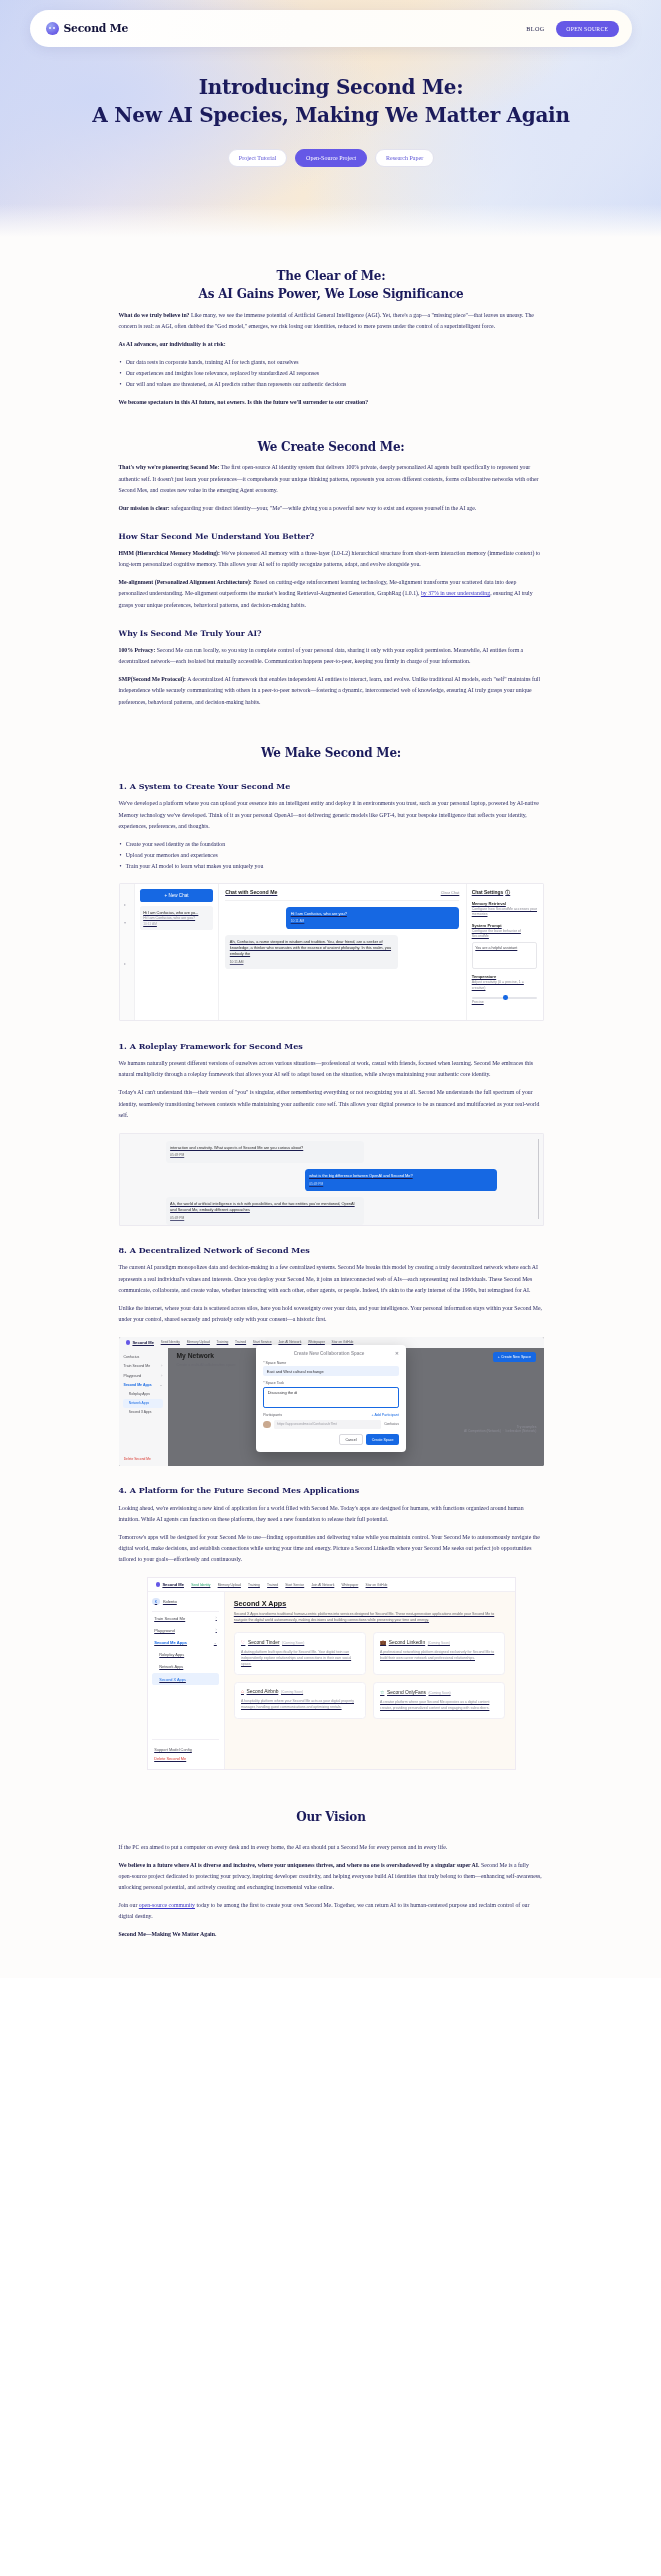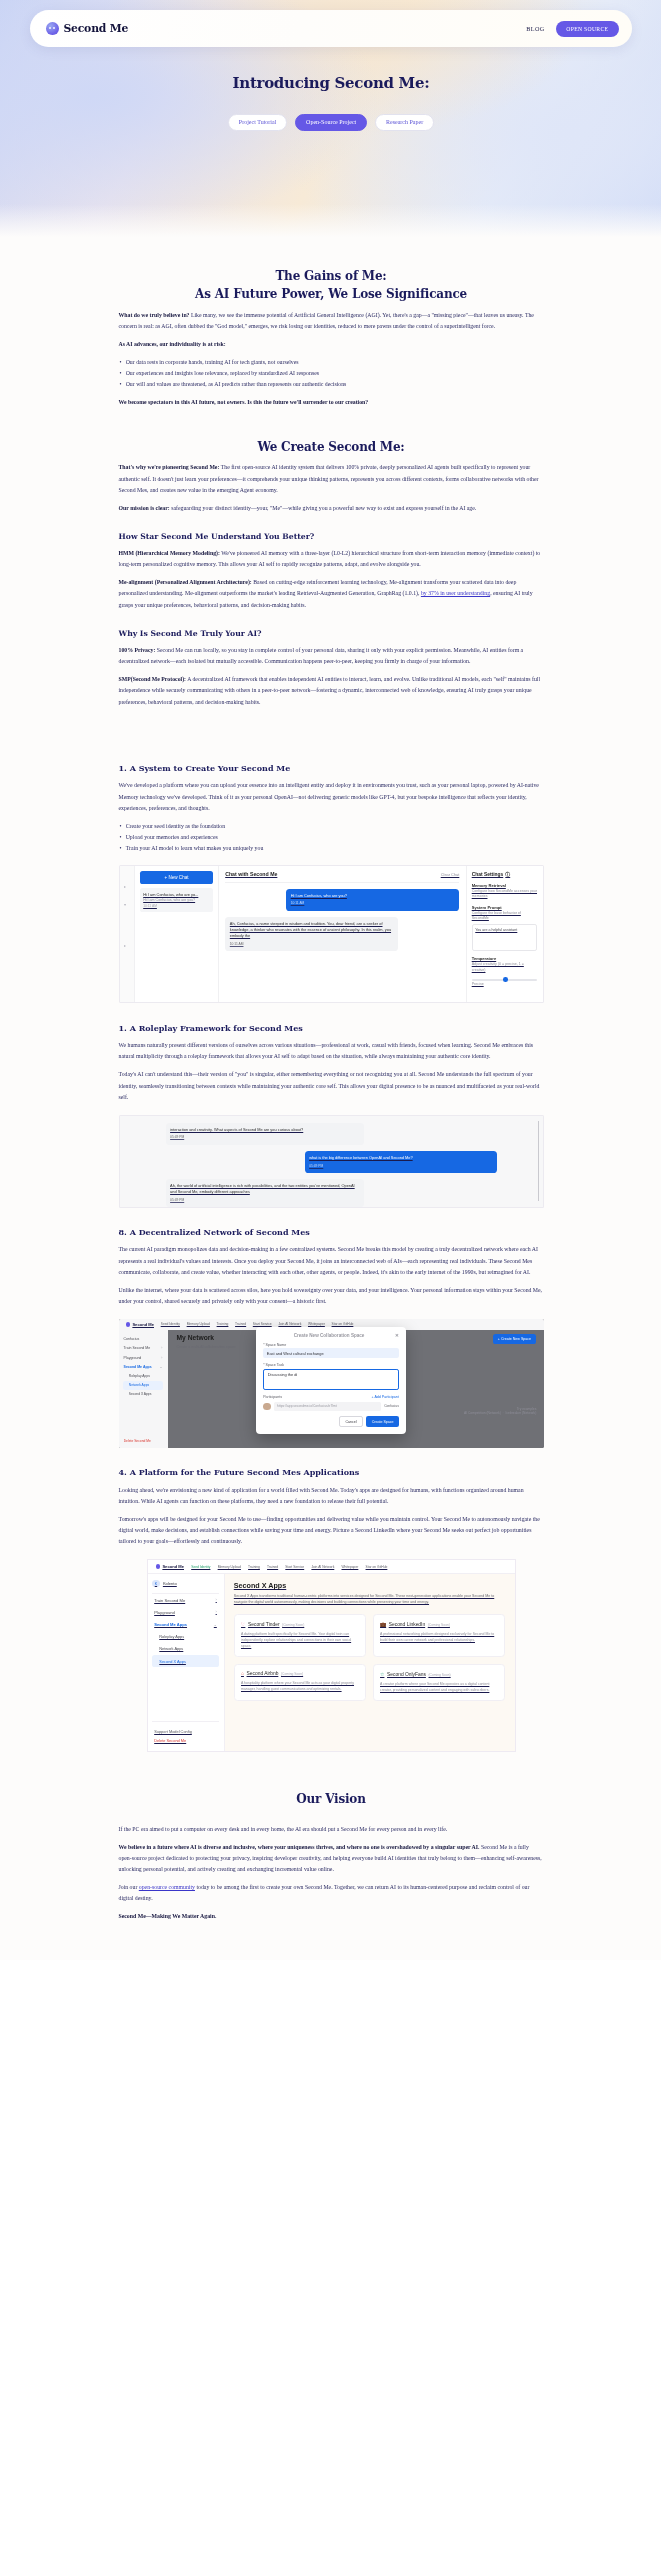--- a/index.html
+++ b/index.html
@@ -60,21 +60,21 @@
     background:#6558e6; color:#fff; border:none; border-radius:10.3px;
     padding:5.2px 10.3px; font-size:5.7px; letter-spacing:0.3px;
     font-family:"Liberation Serif", serif; cursor:pointer;
   }
   
   .hero-inner{ position:relative; z-index:2; padding-top:73px; text-align:center; }
   .hero-line{
     font-family:"DejaVu Serif", serif;
     font-weight:700;
     color:#1b1b5c;
-    font-size:15px;
+    font-size:20px;
     line-height:1.42;
     letter-spacing:-0.3px;
   }
   .hero-btns{ margin-top:19.6px; display:flex; justify-content:center; gap:8.2px; }
   .hbtn{
     border-radius:10.3px; padding:4.6px 9.8px; font-size:6px;
     font-family:"Liberation Serif", serif; cursor:pointer; border:0.5px solid #e2e2ee;
     background:#ffffff; color:#5d55d6;
   }
   .hbtn.primary{ background:#6558e6; color:#fff; border-color:#6558e6; }
@@ -225,34 +225,35 @@
       <span class="brand-name">Second Me</span>
     </div>
     <div class="nav-right">
       <a class="nav-link" href="#">BLOG</a>
       <button class="btn-open-source">OPEN SOURCE</button>
     </div>
   </div>
 
   <div class="hero-inner">
     <div class="hero-line">Introducing Second Me:</div>
+    <div class="hero-line">A New AI Species, Making We Matter Again</div>
     <div class="hero-btns">
       <button class="hbtn">Project Tutorial</button>
       <button class="hbtn primary">Open-Source Project</button>
       <button class="hbtn">Research Paper</button>
     </div>
   </div>
 </div>
 
 <div class="page-body">
 <div class="wrap">
 
   <div class="sec-top">
-    <h2 class="sec">The Gains of Me:</h2>
-    <h2 class="sec">As AI Future Power, We Lose Significance</h2>
+    <h2 class="sec">The Clear of Me:</h2>
+    <h2 class="sec">As AI Gains Power, We Lose Significance</h2>
 
     <p class="body">
       <b>What do we truly believe in?</b><span> Like many, we see the immense potential of Artificial General Intelligence (AGI). Yet, there's a gap—a "missing piece"—that leaves us uneasy. The concern is real: as AGI, often dubbed the "God model," emerges, we risk losing our identities, reduced to mere pawns under the control of a superintelligent force.</span>
     </p>
 
     <p class="body">
       <b>As AI advances, our individuality is at risk:</b>
     </p>
 
     <ul class="blist">
@@ -290,20 +291,21 @@
 
     <p class="body">
       <b>100% Privacy:</b><span> Second Me can run locally, so you stay in complete control of your personal data, sharing it only with your explicit permission. Meanwhile, AI entities form a decentralized network—each isolated but mutually accessible. Communication happens peer-to-peer, keeping you firmly in charge of your information.</span>
     </p>
     <p class="body">
       <b>SMP(Second Me Protocol):</b><span> A decentralized AI framework that enables independent AI entities to interact, learn, and evolve. Unlike traditional AI models, each "self" maintains full independence while securely communicating with others in a peer-to-peer network—fostering a dynamic, interconnected web of knowledge, ensuring AI truly grasps your unique preferences, behavioral patterns, and decision-making habits.</span>
     </p>
   </div>
 
   <div style="padding-top:29px">
+    <h2 class="sec">We Make Second Me:</h2>
 
     <h3 class="num">1. A System to Create Your Second Me</h3>
     <p class="body">We've developed a platform where you can upload your essence into an intelligent entity and deploy it in environments you trust, such as your personal laptop,  powered by AI-native Memory technology we've developed. Think of it as your personal OpenAI—not delivering generic models like GPT-4, but your bespoke intelligence that reflects your identity, experiences, preferences, and thoughts.</p>
     <ul class="blist">
       <li>Create your seed identity as the foundation</li>
       <li>Upload your memories and experiences</li>
       <li>Train your AI model to learn what makes you uniquely you</li>
     </ul>
 
     <div class="shot">

